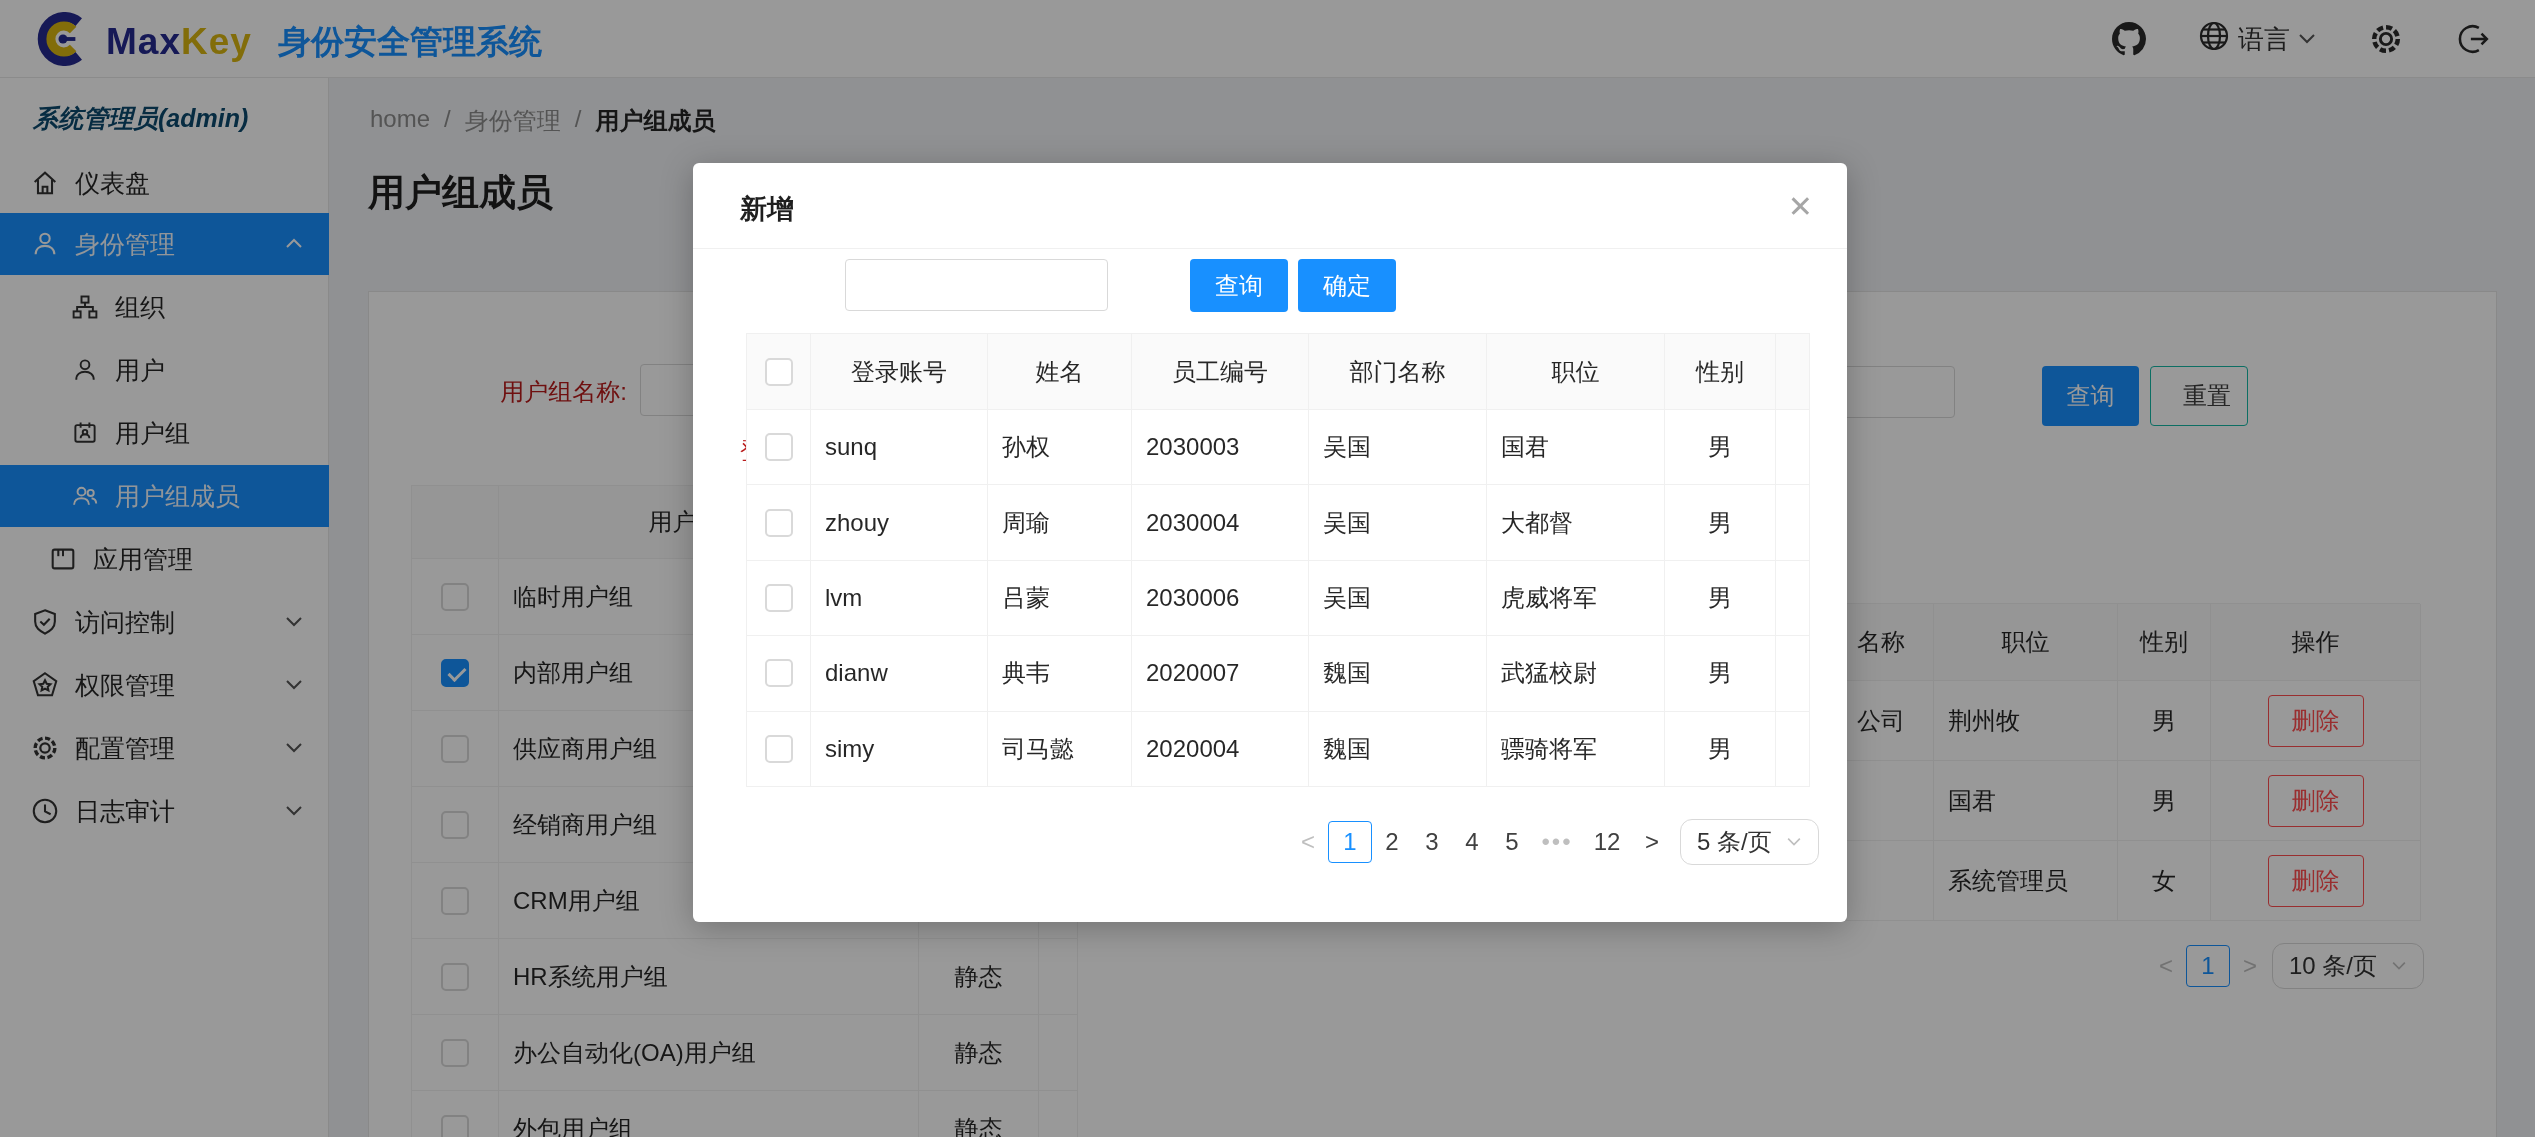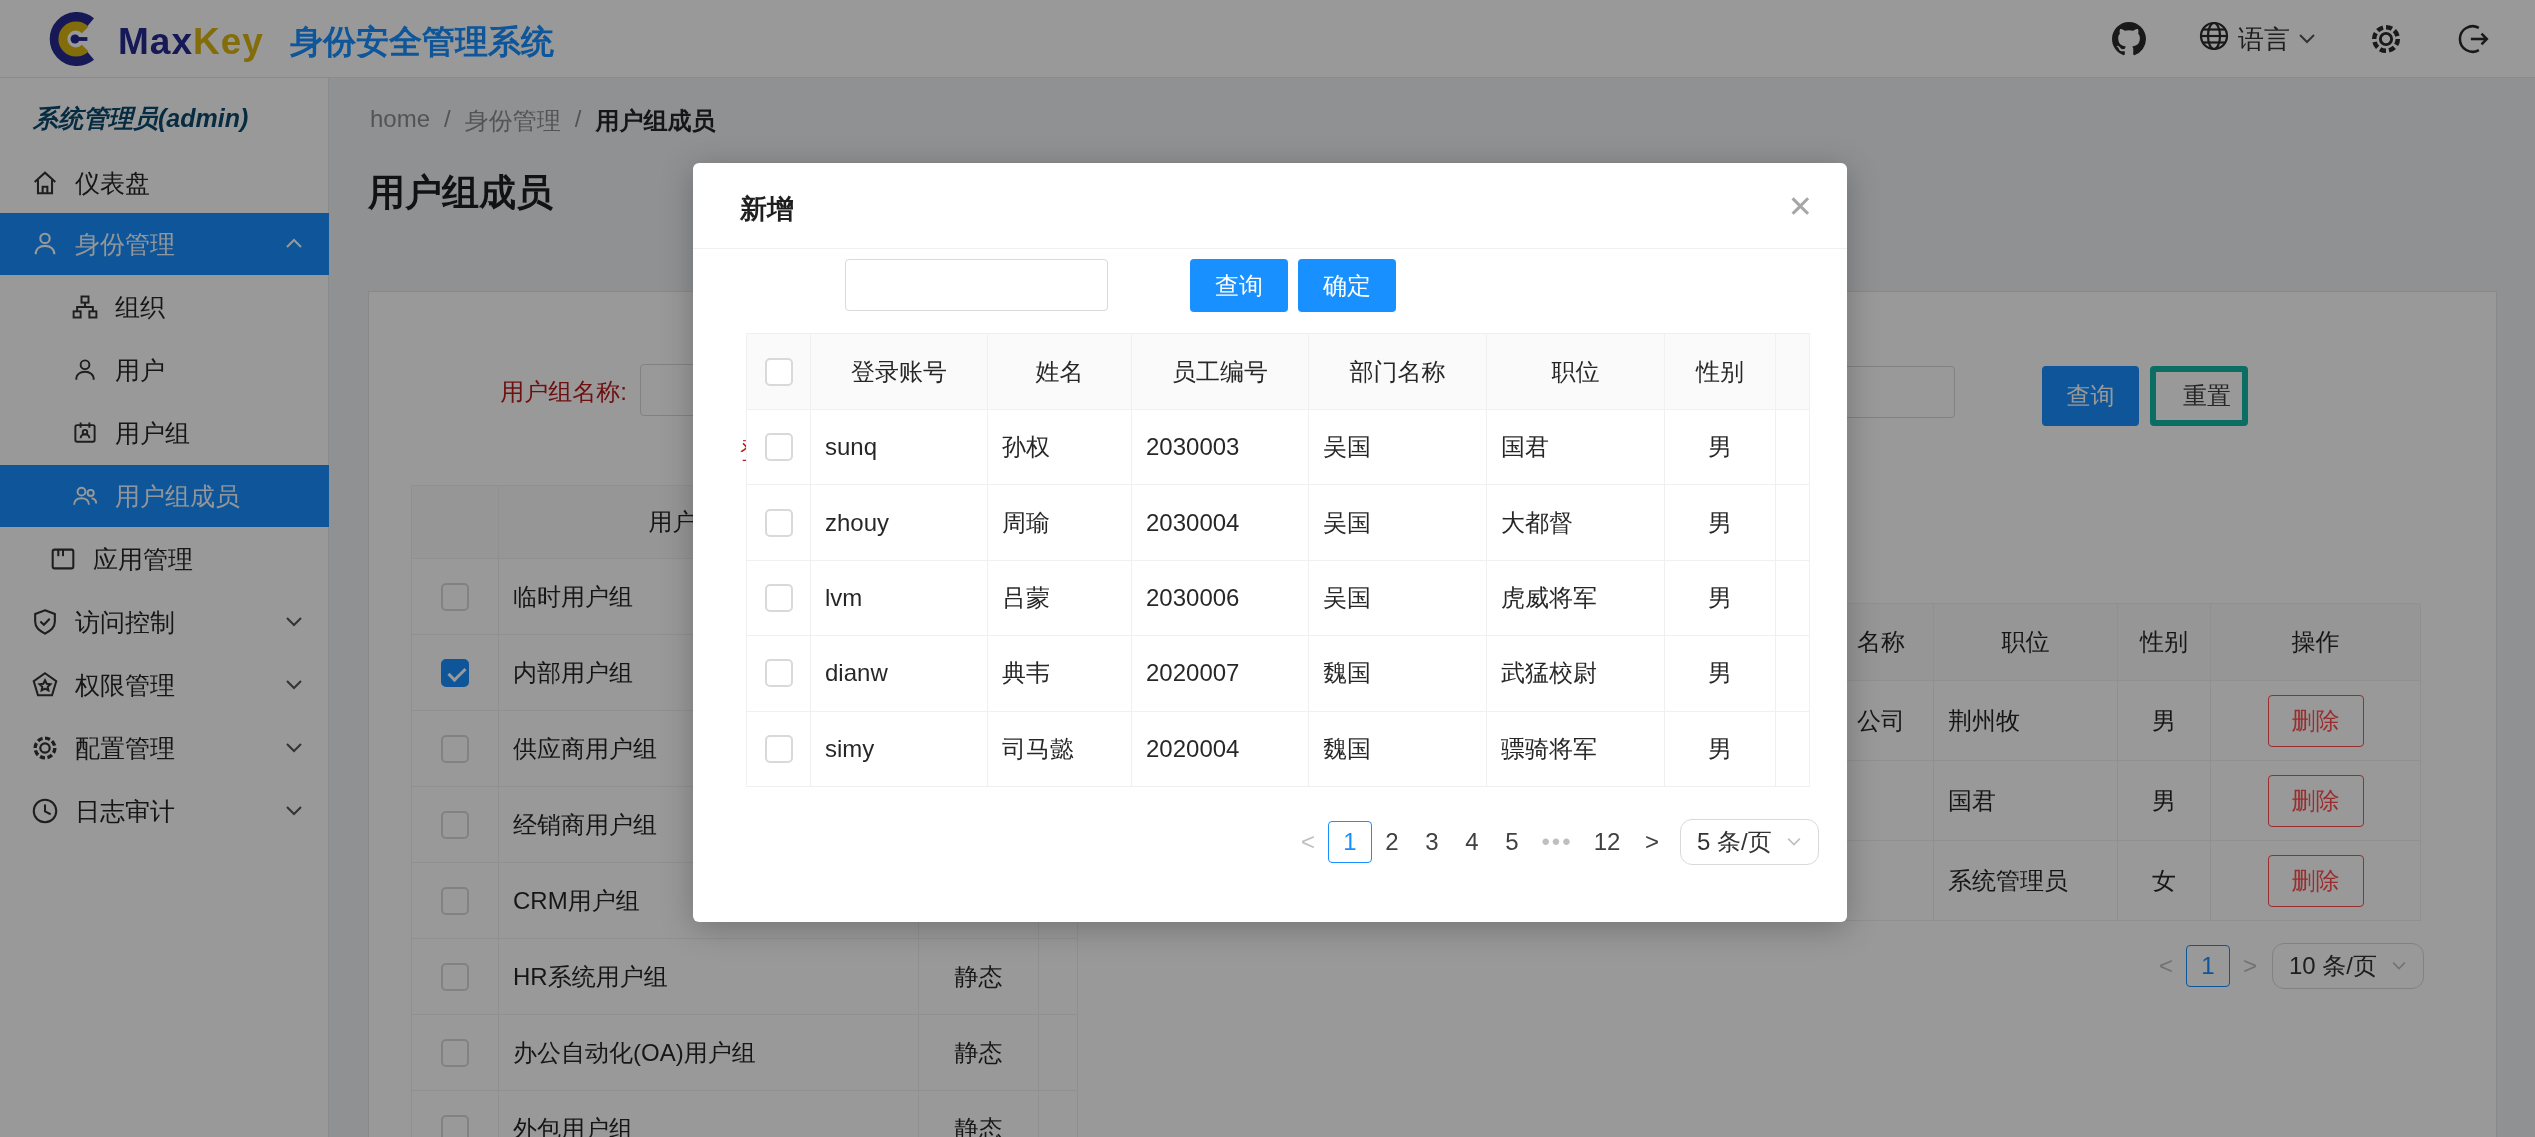--- a/index.html
+++ b/index.html
@@ -3,21 +3,21 @@
 <meta charset="utf-8">
 <style>
   * { margin:0; padding:0; box-sizing:border-box; }
   html,body { width:2535px; height:1137px; }
   body { font-family:"Liberation Sans","DejaVu Sans",sans-serif; font-size:24px; color:#262626; }
   .screen { position:relative; width:2535px; height:1137px; background:#f0f2f5; overflow:hidden; }
 
   
   .topbar { position:absolute; left:0; top:0; width:2535px; height:78px; background:#fff;
             border-bottom:1px solid #e8e8e8; z-index:10; }
-  .brand { position:absolute; left:48px; top:12px; display:flex; align-items:center; gap:16px; }
+  .brand { position:absolute; left:36px; top:12px; display:flex; align-items:center; gap:16px; }
   .brand-text { font-size:37px; font-weight:bold; letter-spacing:1px; }
   .brand-max { color:#252a8f; } .brand-key { color:#d9b612; }
   .sys-title { font-size:33px; font-weight:bold; color:#1890ff; margin-left:10px; }
   .top-actions { position:absolute; right:45px; top:0; height:78px; display:flex; align-items:center; gap:52px; }
   .top-item { display:flex; align-items:center; gap:8px; color:#333; }
   .lang-label { font-size:26px; }
 
   
   .sidebar { position:absolute; left:0; top:78px; width:329px; height:1059px; background:#fff;
              border-right:1px solid #e6e6e6; z-index:10; }
@@ -37,21 +37,21 @@
   .page-title { position:absolute; left:368px; top:168px; font-size:37px; font-weight:600; color:#1f1f1f; z-index:5;}
   .panel { position:absolute; left:368px; top:291px; width:2129px; height:846px; background:#fff;
            border:1px solid #e4e4e4; border-bottom:none; z-index:4; }
 
   .field-label { position:absolute; font-size:24px; color:#b91c1c; }
   .tinput { position:absolute; border:1px solid #d9d9d9; border-radius:4px; background:#fff;
             font-size:24px; padding:0 12px; outline:none; color:#333; font-family:inherit; }
   .btn { position:absolute; border:none; border-radius:4px; font-size:24px; display:flex;
          align-items:center; justify-content:center; cursor:pointer; font-family:inherit; }
   .btn-primary { background:#1890ff; color:#fff; }
-  .btn-default { background:#fff; border:6px solid #14b8a6; color:#404040;padding-left:16px; }
+  .btn-default { background:#fff; border:1px solid #14b8a6; color:#404040;padding-left:16px; }
   .btn-danger { background:#fff; border:1px solid #ff4d4f; color:#ff4d4f; border-radius:4px;
                 width:96px; height:52px; display:flex; align-items:center; justify-content:center;
                 font-size:24px; cursor:pointer; font-family:inherit; }
 
   
   .gtable { position:absolute; display:grid; background:#fff; border-left:1px solid #f0f0f0;
             border-top:1px solid #f0f0f0; z-index:5; }
   .th,.td { border-right:1px solid #f0f0f0; border-bottom:1px solid #f0f0f0;
             display:flex; align-items:center; overflow:hidden; white-space:nowrap; }
   .th { background:#fafafa; justify-content:center; font-weight:500; color:rgba(0,0,0,.85); }

